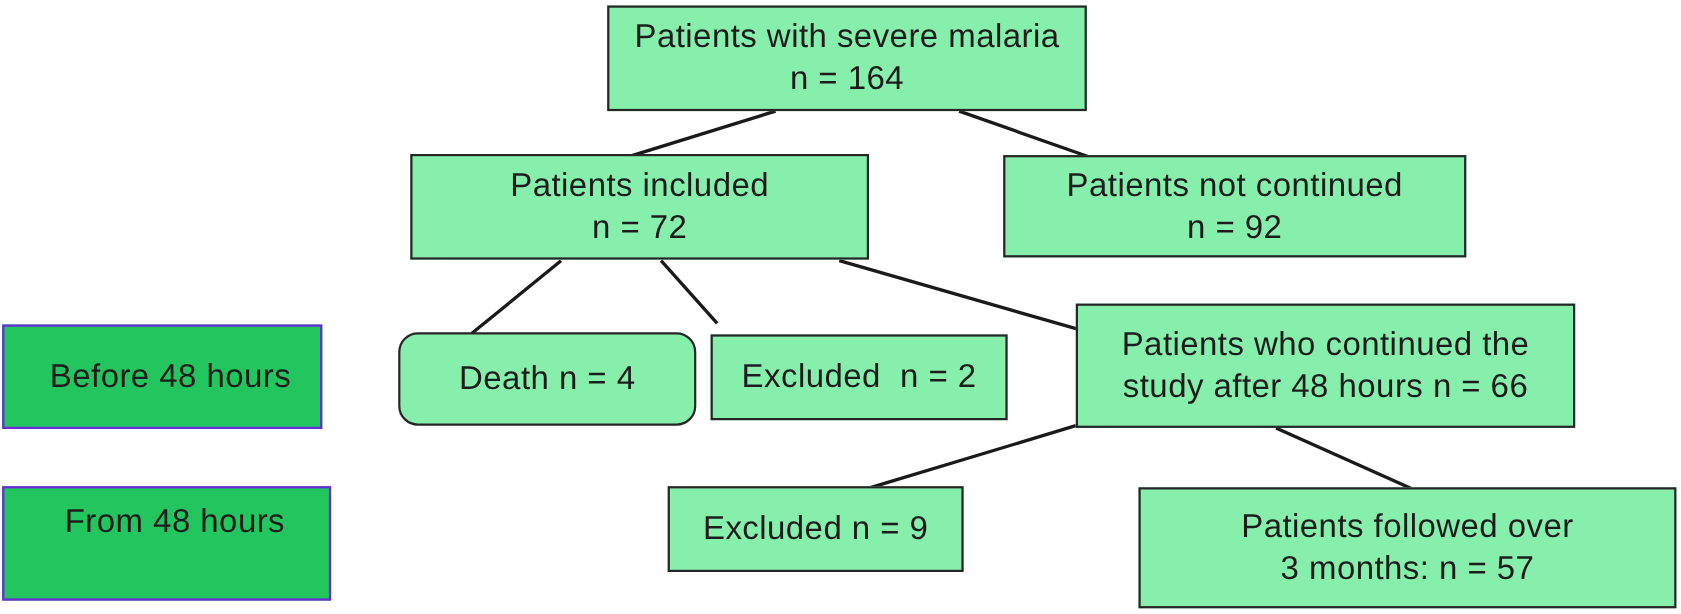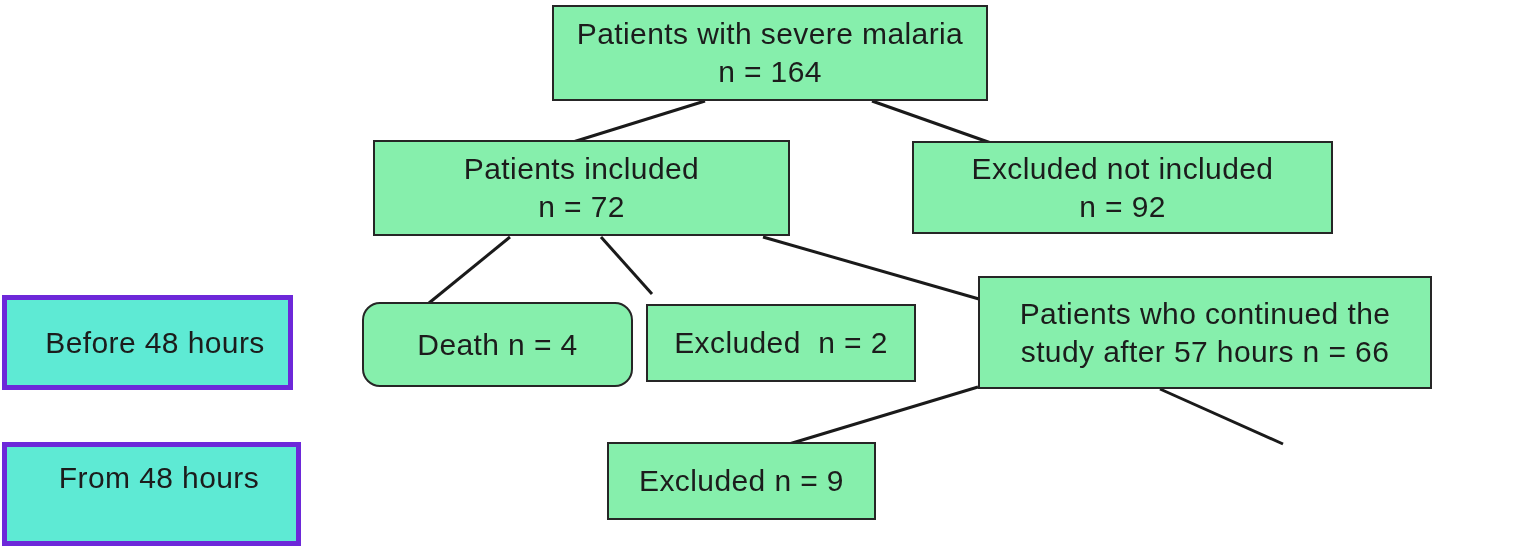--- a/index.html
+++ b/index.html
@@ -40,22 +40,22 @@
     text-align: center;
     font-size: 30px;
     line-height: 38px;
     letter-spacing: 0.4px;
     white-space: pre-wrap;
   }
   .node .line {
     display: block;
   }
   .phase {
-    background: #5eead4;
-    border: 5px solid #6d28d9;
+    background: #22c55e;
+    border: 2px solid #6d28d9;
     padding-left: 15px;
   }
   .phase.top-aligned {
     justify-content: flex-start;
     padding-top: 12px;
   }
 </style>
 </head>
 <body>
 
@@ -75,43 +75,47 @@
     <span class="line">Patients with severe malaria</span>
     <span class="line">n = 164</span>
   </div>
 
   <div class="node" style="left:373px; top:140px; width:417px; height:96px;">
     <span class="line">Patients included</span>
     <span class="line">n = 72</span>
   </div>
 
   <div class="node" style="left:912px; top:141px; width:421px; height:93px;">
-    <span class="line">Excluded not included</span>
+    <span class="line">Patients not continued</span>
     <span class="line">n = 92</span>
   </div>
 
   <div class="node phase" style="left:2px; top:295px; width:291px; height:95px;">
     <span class="line">Before 48 hours</span>
   </div>
 
   <div class="node" style="left:362px; top:302px; width:271px; height:85px;border-radius:18px;">
     <span class="line">Death n = 4</span>
   </div>
 
   <div class="node" style="left:646px; top:304px; width:270px; height:78px;">
     <span class="line">Excluded  n = 2</span>
   </div>
 
   <div class="node" style="left:978px; top:276px; width:454px; height:113px;">
     <span class="line">Patients who continued the</span>
-    <span class="line">study after 57 hours n = 66</span>
+    <span class="line">study after 48 hours n = 66</span>
   </div>
 
   <div class="node phase top-aligned" style="left:2px; top:442px; width:299px; height:104px;">
     <span class="line">From 48 hours</span>
   </div>
 
   <div class="node" style="left:607px; top:442px; width:269px; height:78px;">
     <span class="line">Excluded n = 9</span>
   </div>
 
+  <div class="node" style="left:1035px; top:443px; width:489px; height:110px;">
+    <span class="line">Patients followed over</span>
+    <span class="line">3 months: n = 57</span>
+  </div>
 
 </div>
 
 </body></html>

